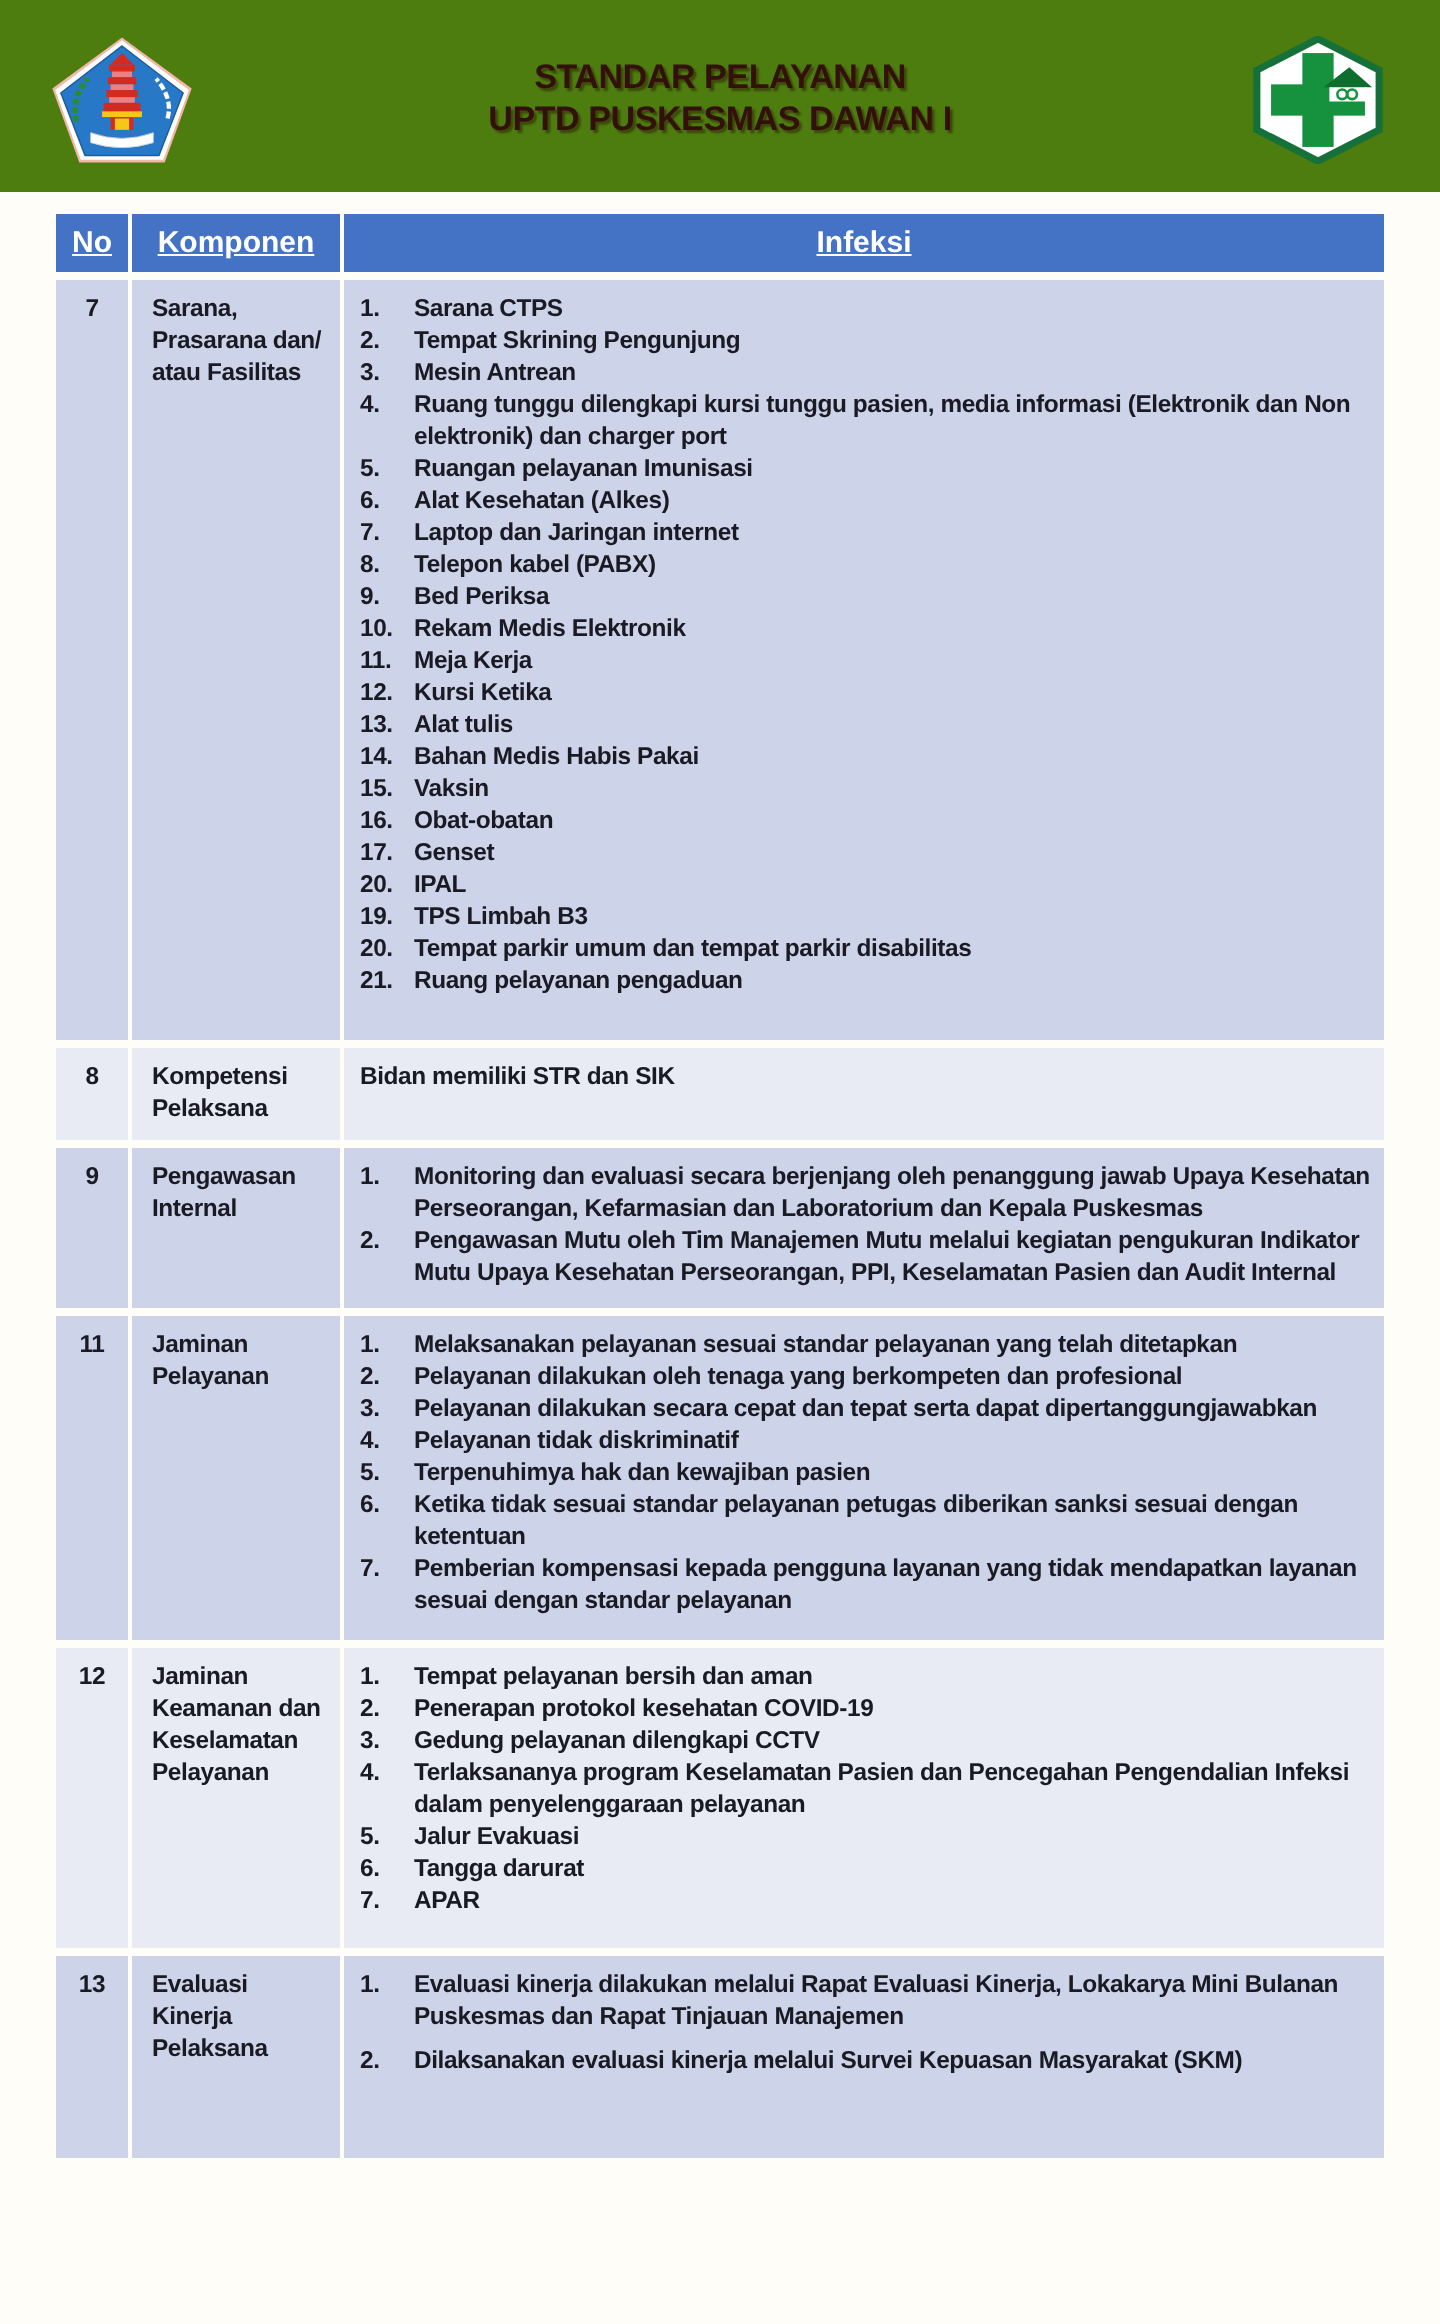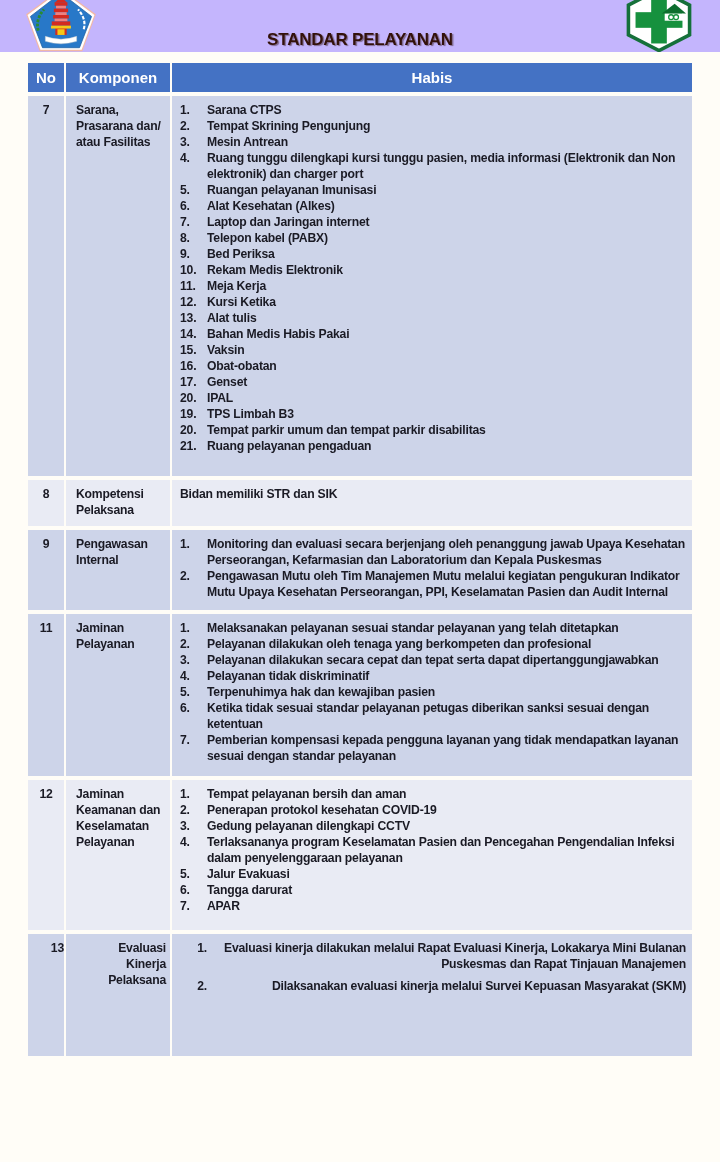--- a/index.html
+++ b/index.html
@@ -4,24 +4,24 @@
 <style>
   * { margin:0; padding:0; box-sizing:border-box; }
   html,body { width:720px; height:1162px; }
   body {
     background:#fffdf7;
     font-family:"Liberation Sans", sans-serif;
     overflow:hidden;
   }
   
   .top-band {
-    height:52px;
-    background:#c4b5fd;
+    height:96px;
+    background:#4d7c0f;
     display:flex;
-    align-items:flex-end;
+    align-items:center;
     justify-content:space-between;
     padding:4px 24px 0 24px;
   }
   .logo { width:74px; height:64px; flex:none; }
   .titles { flex:1; text-align:center; padding-bottom:2px; }
   .title-line {
     font-size:17px;
     font-weight:bold;
     color:#33110a;
     line-height:1.25;
@@ -41,20 +41,21 @@
   col.c-komp { width:104px; }
   th {
     background:#4472c4;
     color:#ffffff;
     font-size:15px;
     font-weight:bold;
     height:29px;
     text-align:center;
     vertical-align:middle;
     padding:2px 0;
+    text-decoration:underline;
   }
   td {
     vertical-align:top;
     font-size:12.2px;
     font-weight:bold;
     color:#1a1a24;
     line-height:16px;
     letter-spacing:-0.2px;
     padding:6px 6px 8px 6px;
   }
@@ -67,21 +68,21 @@
   .item .num { width:27px; flex:none; }
   .item .txt { flex:1; }
   .plain { }
   
   tr.row-7 td  { padding-bottom:22px; }
   tr.row-8 td  { height:46px; }
   tr.row-9 td  { padding-bottom:10px; }
   tr.row-10 td { height:46px; }
   tr.row-11 td { padding-bottom:12px; }
   tr.row-12 td { padding-bottom:16px; }
-  tr.row-13 td { height:122px;text-align:right; }
+  tr.row-13 td { height:101px; }
   tr.row-13 .item { margin-bottom:6px; }
 </style>
 </head>
 <body>
 
 <div class="top-band">
   <div class="logo">
     <svg viewBox="0 0 100 90" width="74" height="64">
       <polygon points="50,1 99,37 80,89 20,89 1,37" fill="#f2b8a6"></polygon>
       <polygon points="50,3 97,38 79,87 21,87 3,38" fill="#ffffff"></polygon>
@@ -101,20 +102,21 @@
 
       <path d="M18,60 Q14,44 26,30" fill="none" stroke="#2a8c30" stroke-width="4" stroke-dasharray="4 2"></path>
 
       <path d="M82,58 Q86,44 74,30" fill="none" stroke="#ffffff" stroke-width="3" stroke-dasharray="5 2"></path>
 
       <path d="M28,68 Q50,76 72,68 L72,75 Q50,82 28,75 Z" fill="#ffffff" stroke="#cccccc" stroke-width="0.6"></path>
     </svg>
   </div>
   <div class="titles">
     <div class="title-line">STANDAR PELAYANAN</div>
+    <div class="title-line">UPTD PUSKESMAS DAWAN I</div>
   </div>
   <div class="logo">
     <svg viewBox="0 0 100 90" width="74" height="64">
       <polygon points="50,2 93,24 93,66 50,88 7,66 7,24" fill="#ffffff" stroke="#15703a" stroke-width="5"></polygon>
       <rect x="39" y="12" width="22" height="66" fill="#16913e"></rect>
       <rect x="17" y="34" width="66" height="22" fill="#16913e"></rect>
       <polygon points="54,36 88,36 72,22" fill="#0d6e2e"></polygon>
       <polygon points="58,36 84,36 84,46 58,46" fill="#ffffff"></polygon>
       <circle cx="67" cy="41" r="3.4" fill="none" stroke="#16913e" stroke-width="1.8"></circle>
       <circle cx="74" cy="41" r="3.4" fill="none" stroke="#16913e" stroke-width="1.8"></circle>
@@ -125,21 +127,21 @@
 <table class="std">
   <colgroup>
       <col class="c-no">
       <col class="c-komp">
       <col class="c-uraian">
     </colgroup>
   <thead>
     <tr>
       <th>No</th>
       <th>Komponen</th>
-      <th>Habis</th>
+      <th>Infeksi</th>
     </tr>
   </thead>
   <tbody>
       <tr class="shade-dark row-7">
     <td class="col-no">7</td>
     <td class="col-komponen">Sarana, Prasarana dan/ atau Fasilitas</td>
     <td class="col-uraian">
           <div class="item">
             <span class="num">1.</span>
             <span class="txt">Sarana CTPS</span>

